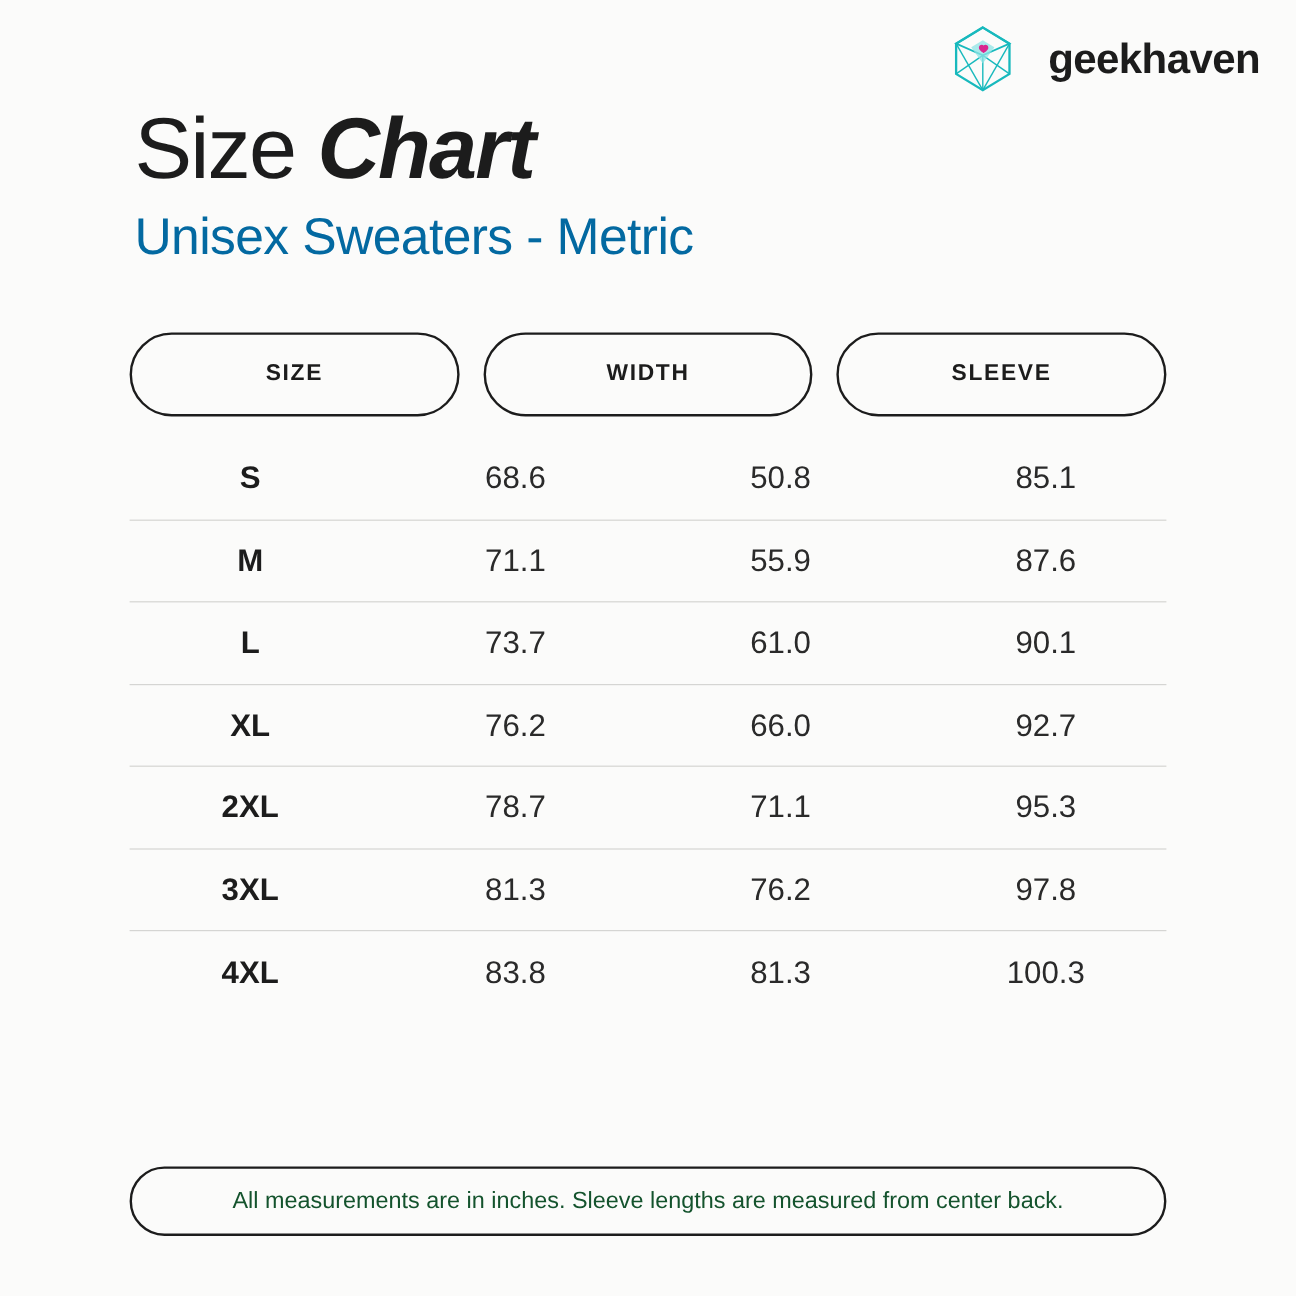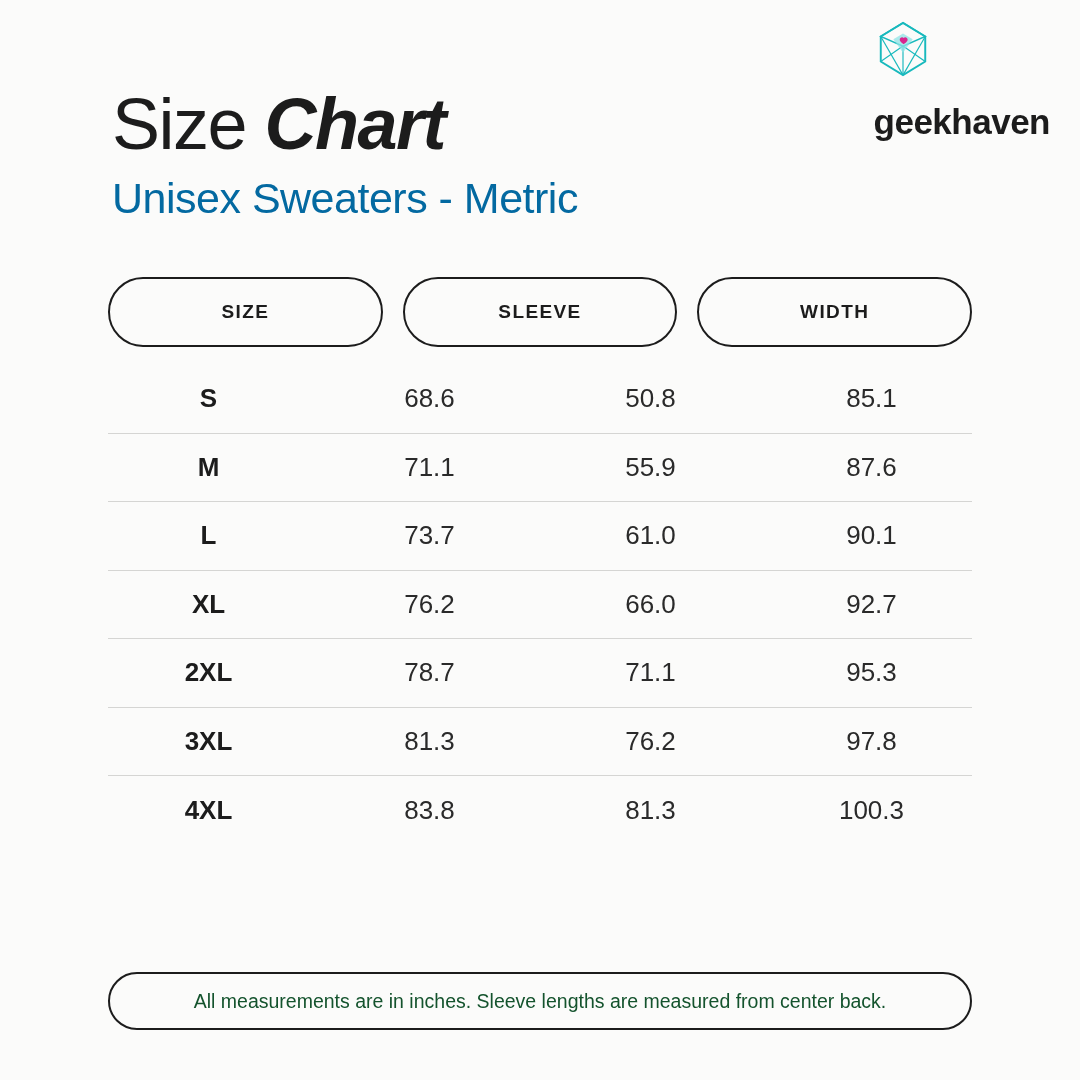--- a/index.html
+++ b/index.html
@@ -13,22 +13,22 @@
     overflow: hidden;
     position: relative;
   }
 
   
   .brand {
     position: absolute;
     top: 20px;
     right: 30px;
     display: flex;
+    align-items: center;
     gap: 26px;
-    flex-direction: column;
   }
   .brand-mark { width: 58px; height: 58px; display: block; }
   .brand-name {
     font-size: 35px;
     font-weight: bold;
     letter-spacing: -0.5px;
     color: #1c1c1c;
     line-height: 1;
   }
 
@@ -141,22 +141,22 @@
 <div class="titles">
   <div class="title-line">
     <span class="title-light">Size </span><span class="title-bold">Chart</span>
   </div>
   <div class="subtitle">Unisex Sweaters - Metric</div>
 </div>
 
 <div class="table-wrap">
   <div class="head-row">
     <div class="head-cell">SIZE</div>
+    <div class="head-cell">WIDTH</div>
     <div class="head-cell">SLEEVE</div>
-    <div class="head-cell">WIDTH</div>
   </div>
 
   <div class="body-rows">
 
     <div class="data-row">
       <div class="cell size-cell">S</div>
       <div class="cell">68.6</div>
       <div class="cell">50.8</div>
       <div class="cell">85.1</div>
     </div>

